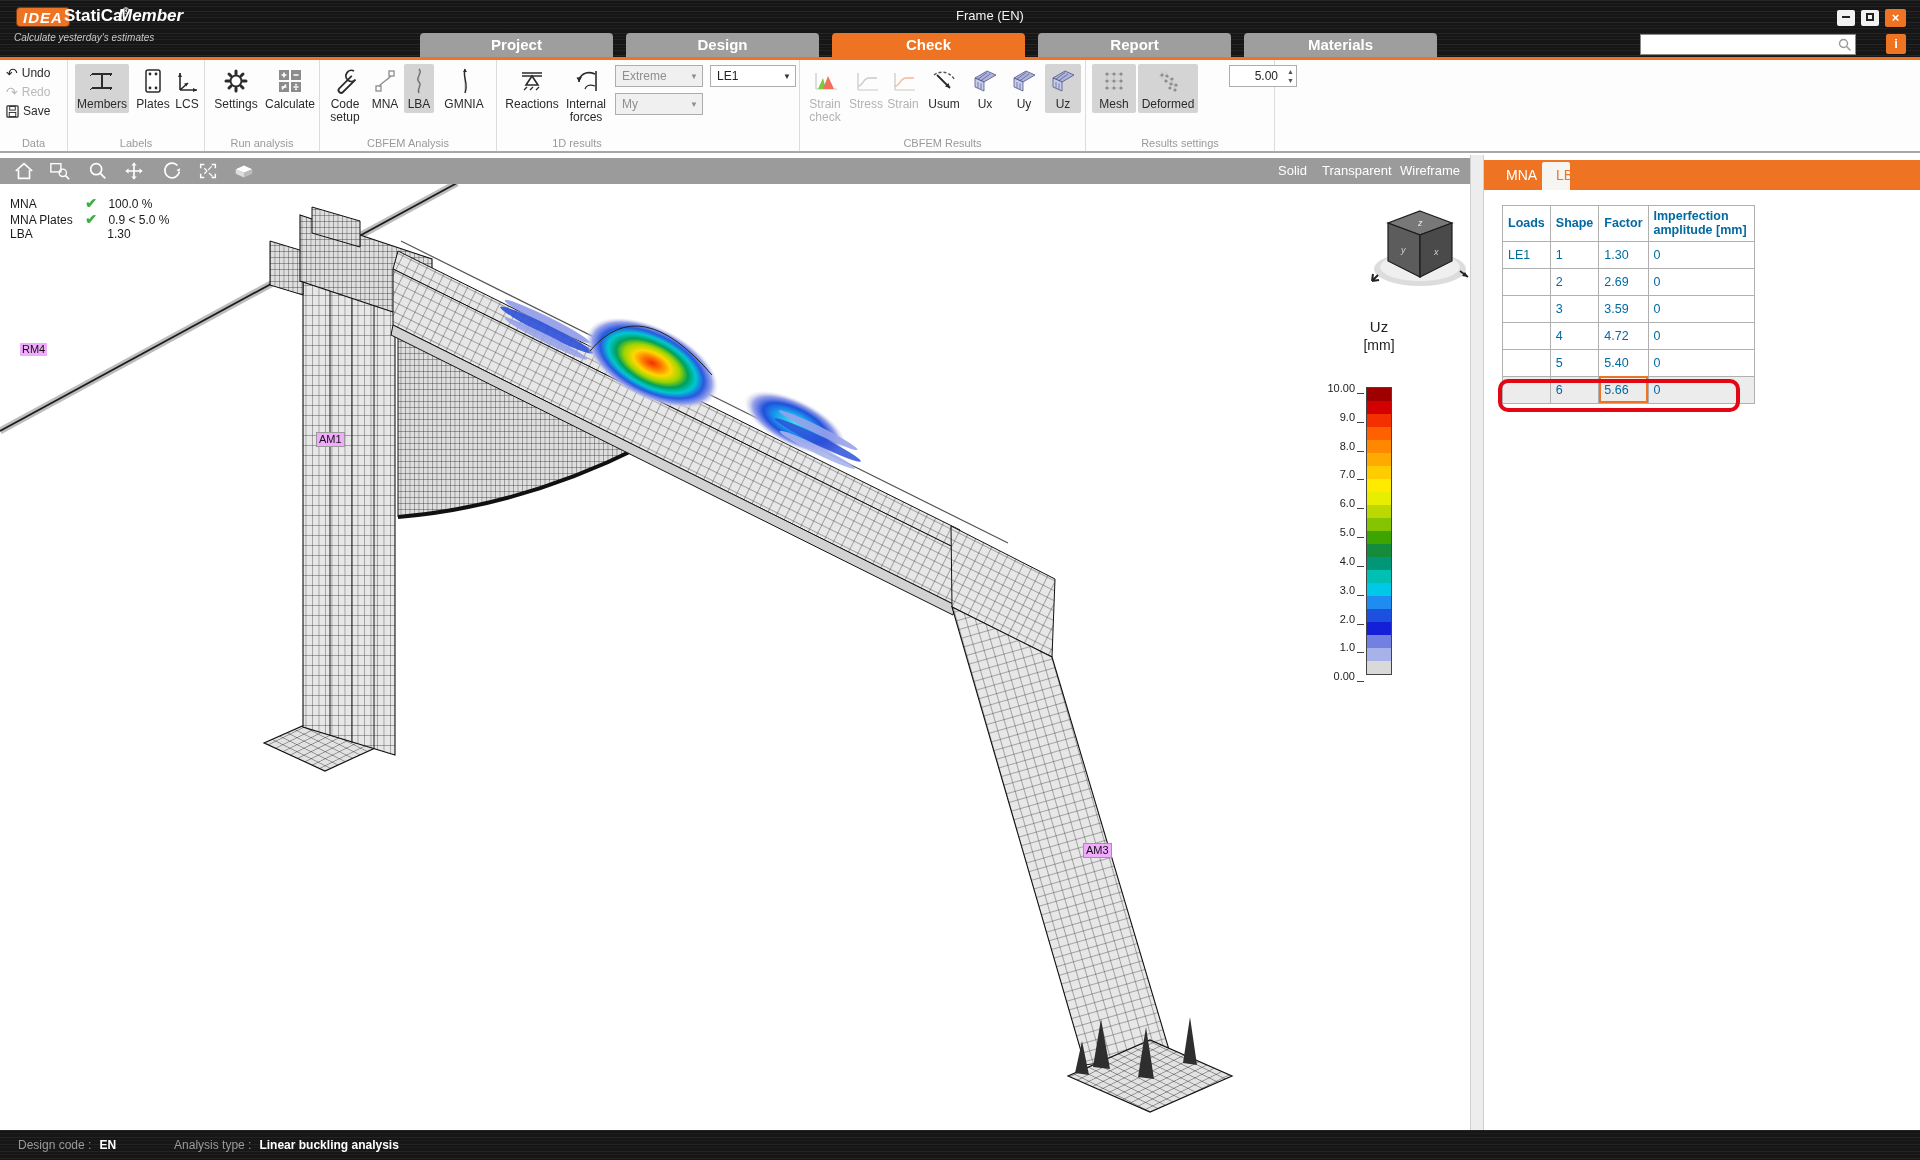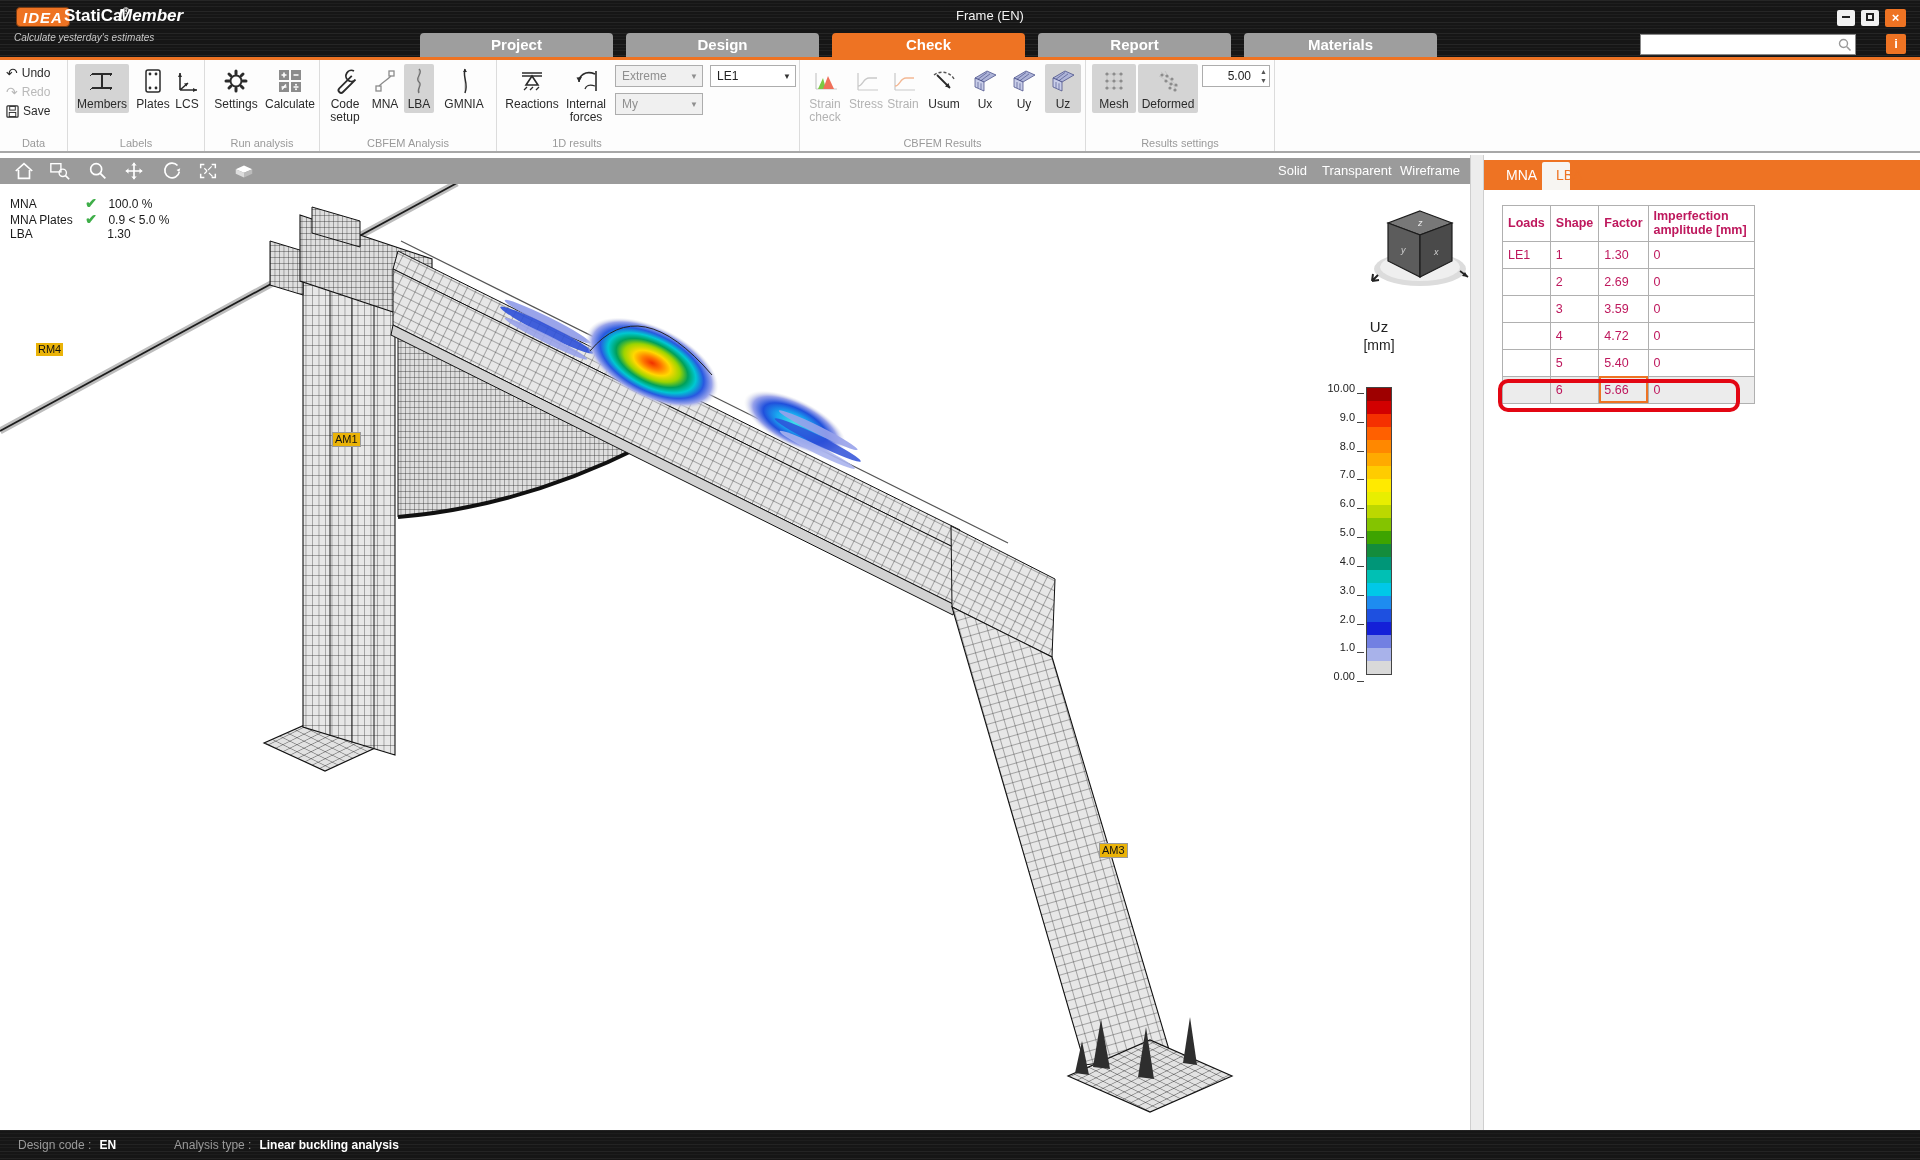--- a/index.html
+++ b/index.html
@@ -66,33 +66,33 @@
   .rbtn.dis { color:#b3b3b3; cursor:default; }
   .smallbtn { position:absolute; left:6px; display:flex; align-items:center; gap:4px;
     font-size:12px; color:#2b2b2b; cursor:pointer; }
   .smallbtn.dis { color:#b9b9b9; cursor:default; }
   .smallbtn .uglyph { font-size:14px; line-height:12px; }
   .dd { position:absolute; height:22px; border:1px solid #adadad; background:#f0f0f0;
     font-size:12px; color:#8f8f8f; padding:3px 16px 0 6px; cursor:default; }
   .dd.en { background:#fff; color:#222; cursor:pointer; }
   .dd .arr { position:absolute; right:4px; top:6px; font-size:8px; color:#8f8f8f; }
   .spin { position:absolute; height:22px; border:1px solid #adadad; background:#fff;
-    font-size:12px; color:#222; text-align:right; padding:3px 18px 0 4px; }
+    font-size:12px; color:#222; text-align:right; padding:3px 18px 0 4px;margin-left:27px; }
   .spin .ud { position:absolute; right:2px; top:1px; font-size:7px; color:#555;
     line-height:9px; cursor:pointer; }
 
   
   .viewport { position:absolute; left:0; top:155px; width:1470px; height:975px; background:#fff; }
   .vp-toolbar { position:absolute; left:0; top:3px; width:1470px; height:26px; background:#9b9b9b; }
   .vpic { position:absolute; top:2px; width:28px; height:22px; cursor:pointer; }
   .vpmode { position:absolute; top:5px; color:#fff; font-size:13px; cursor:pointer; }
   .vstat { position:absolute; font-size:12px; color:#1a1a1a; }
   .vstat .chk { color:#3FAE49; font-size:14px; font-weight:bold; }
-  .memlabel { position:absolute; background:#eab308; border:1px solid #9a9a9a; font-size:11px;
-    color:#111; padding:0 2px; line-height:13px;margin-left:16px; }
+  .memlabel { position:absolute; background:#f0abfc; border:1px solid #9a9a9a; font-size:11px;
+    color:#111; padding:0 2px; line-height:13px; }
 
   
   .legend { position:absolute; left:1306px; top:163px; width:110px; }
   .leg-title { position:absolute; left:36px; top:0; width:74px; text-align:center;
     font-size:15px; color:#222; }
   .leg-unit  { position:absolute; left:36px; top:19px; width:74px; text-align:center;
     font-size:14px; color:#222; }
   .leg-bar { position:absolute; left:60px; top:69px; width:26px; height:288px;
     border:1px solid #444; display:flex; flex-direction:column; }
   .leg-bar div { flex:1; }
@@ -105,21 +105,21 @@
     background:#ededed; border-left:1px solid #cfcfcf; border-right:1px solid #cfcfcf; }
 
   
   .rpanel { position:absolute; left:1484px; top:155px; width:436px; height:975px; background:#fff; }
   .rtabs { position:absolute; left:0; top:5px; width:436px; height:30px; background:#EE7323; }
   .rtab { position:absolute; top:0; height:30px; line-height:30px; text-align:center;
     font-size:14px; color:#fff; cursor:pointer; padding:0 14px; }
   .rtab.active { background:#f7f5f2; color:#EE7323; margin-top:2px; height:28px;
     line-height:26px; border-radius:2px 2px 0 0; }
   table.res { position:absolute; left:18px; top:50px; border-collapse:collapse;
-    font-size:12.5px; color:#be185d; }
+    font-size:12.5px; color:#0369a1; }
   table.res th { font-weight:bold; text-align:left; padding:3px 5px; border:1px solid #b0b0b0;
     background:#fff; line-height:1.15; }
   table.res td { padding:4px 5px; border:1px solid #b0b0b0; height:27px; }
   table.res { border:1px solid #8a8a8a; }
   tr.hl td { background:#ececec; }
   td.selcell { outline:2px solid #EE7323; outline-offset:-2px; }
   .redring { position:absolute; left:14px; top:224px; width:242px; height:33px;
     border:4px solid #E30613; border-radius:10px; pointer-events:none; }
 
   

